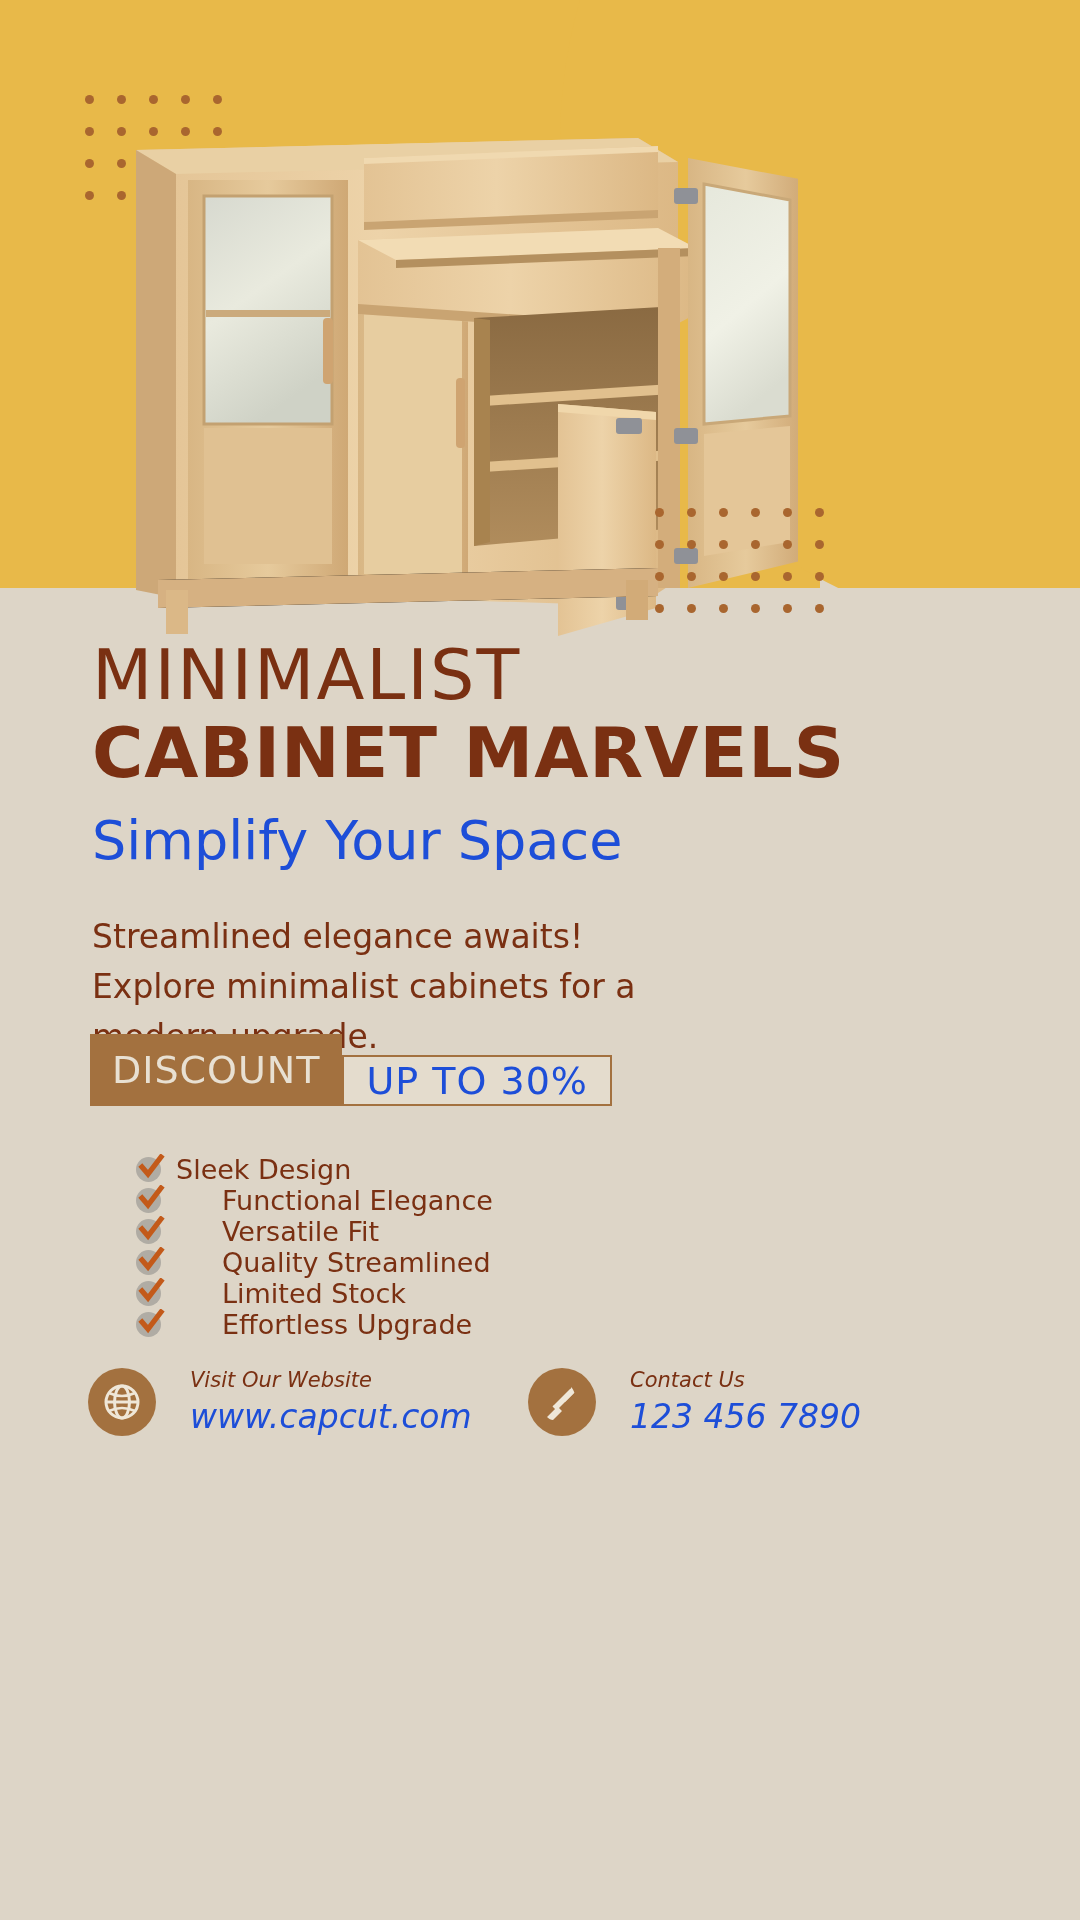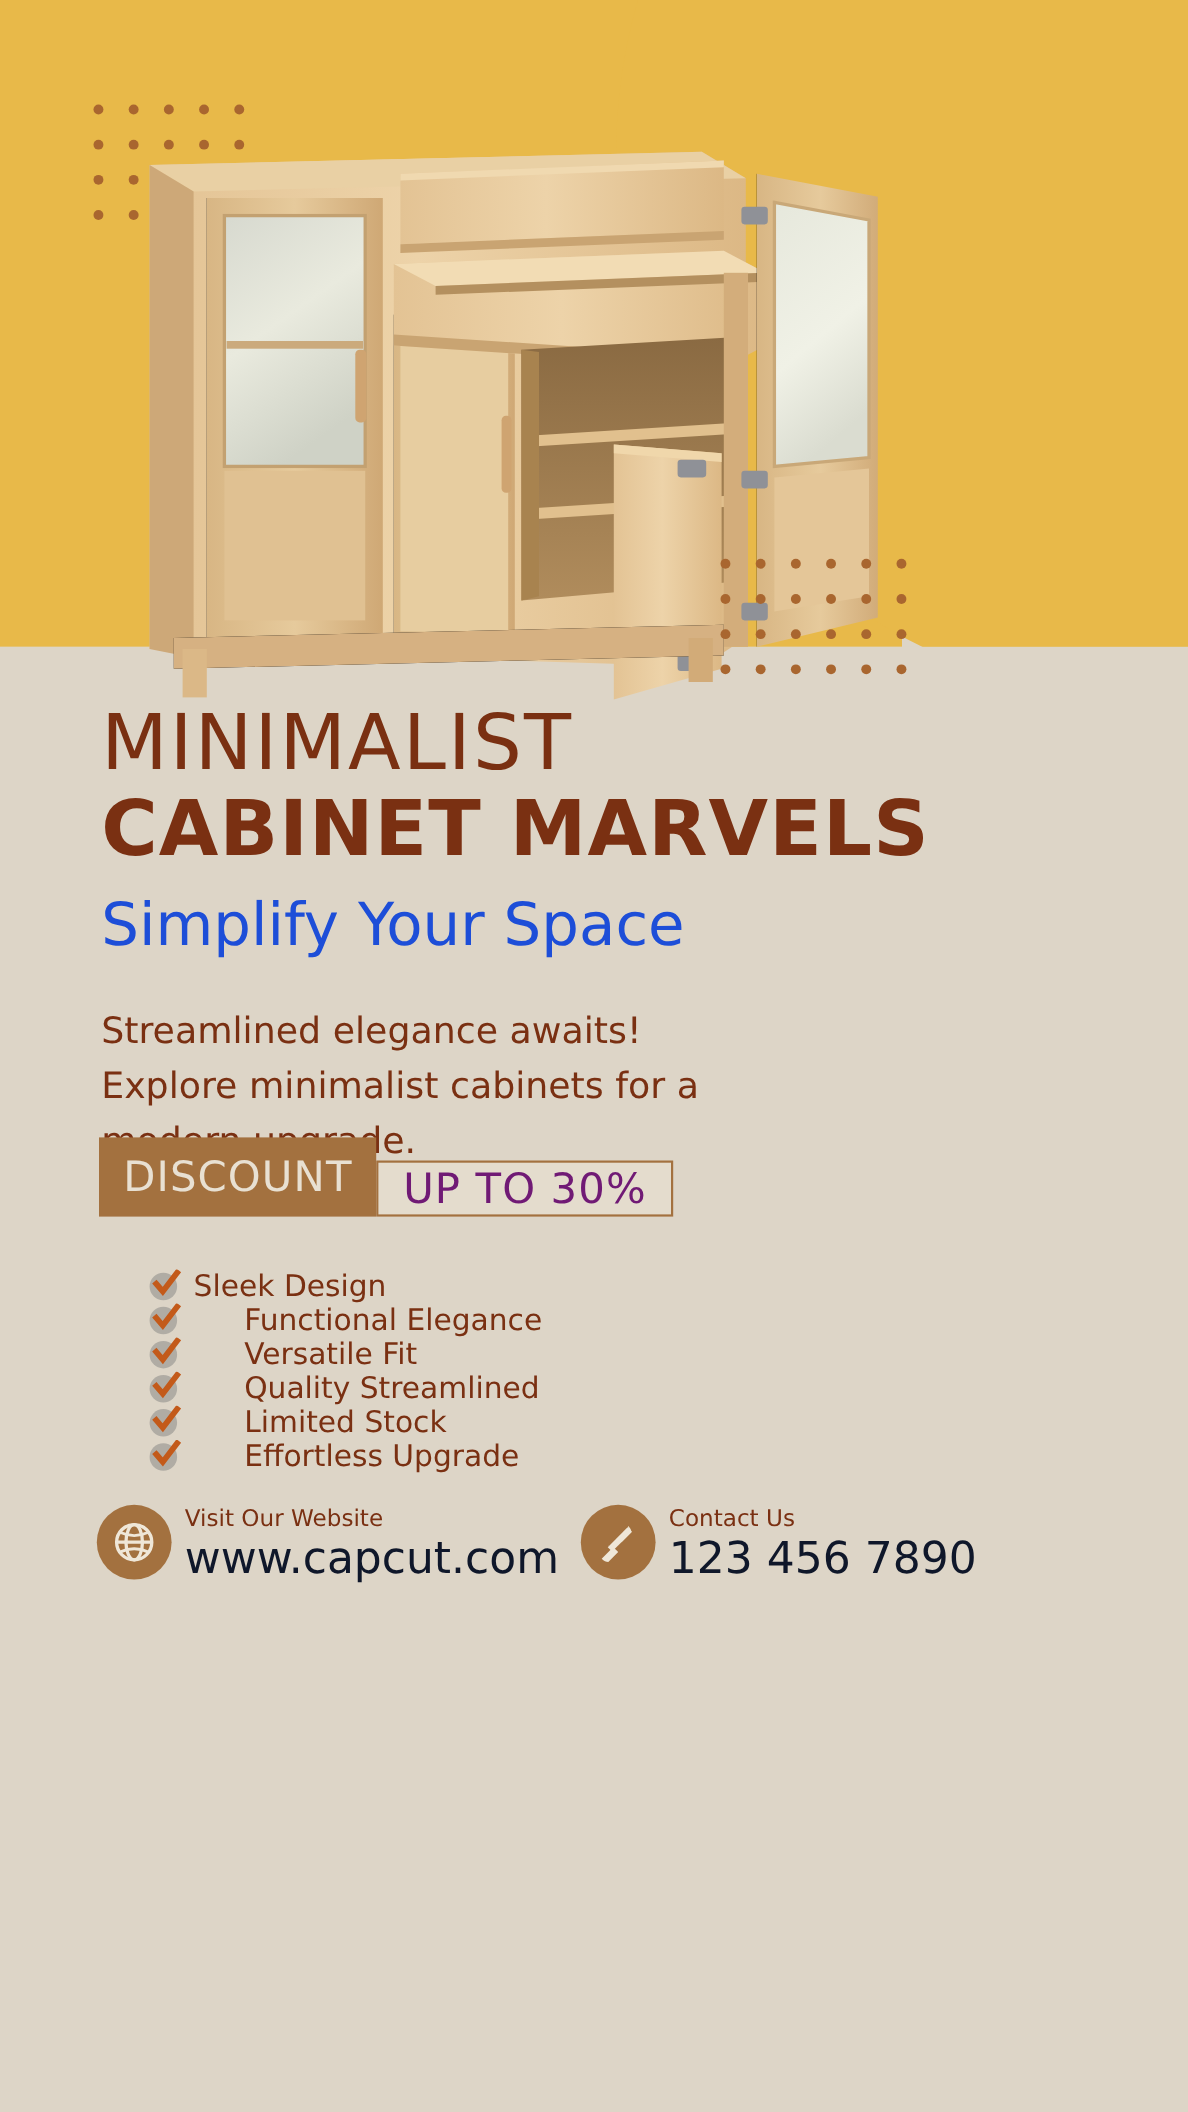--- a/index.html
+++ b/index.html
@@ -90,21 +90,21 @@
     background:#a3713f;
     color:#e8e0d2;
     display:flex; align-items:center; justify-content:center;
     padding:0 22px;
     font-size:38px;
     letter-spacing:1px;
   }
   .badge-right {
     background:#e4dccd;
     border:2px solid #a3713f;
-    color:#701a75;
+    color:#1d4ed8;
     display:flex; align-items:center; justify-content:center;
     padding:0 22px;
     font-size:38px;
     letter-spacing:1px;
     margin-top:21px;
   }
 
   
   .features {
     position:absolute; left:134px; top:538px; width:760px;
@@ -134,23 +134,23 @@
   }
   .fblock { position:absolute; display:flex; align-items:center; }
   .fblock-web { left:88px; top:8px; }
   .fblock-phone { left:528px; top:8px; }
   .ficon {
     width:68px; height:68px; border-radius:50%;
     background:#a3713f;
     display:flex; align-items:center; justify-content:center;
     flex:0 0 68px;
   }
-  .ftext { margin-left:12px; }
+  .ftext { margin-left:34px;font-style:italic; }
   .flabel { color:#7a3012; font-size:21px; line-height:28px; }
-  .fvalue { color:#0f172a; font-size:40px; line-height:42px; margin-top:2px; }
+  .fvalue { color:#1d4ed8; font-size:33px; line-height:42px; margin-top:2px; }
 </style>
 </head>
 <body>
 
 <div class="hero">
   <div class="hero-yellow"></div>
   <div class="hero-yellow-round"></div>
   <div class="hero-mask-bottom"></div>
 
   <div class="dots dots-tl" id="dots-tl">

